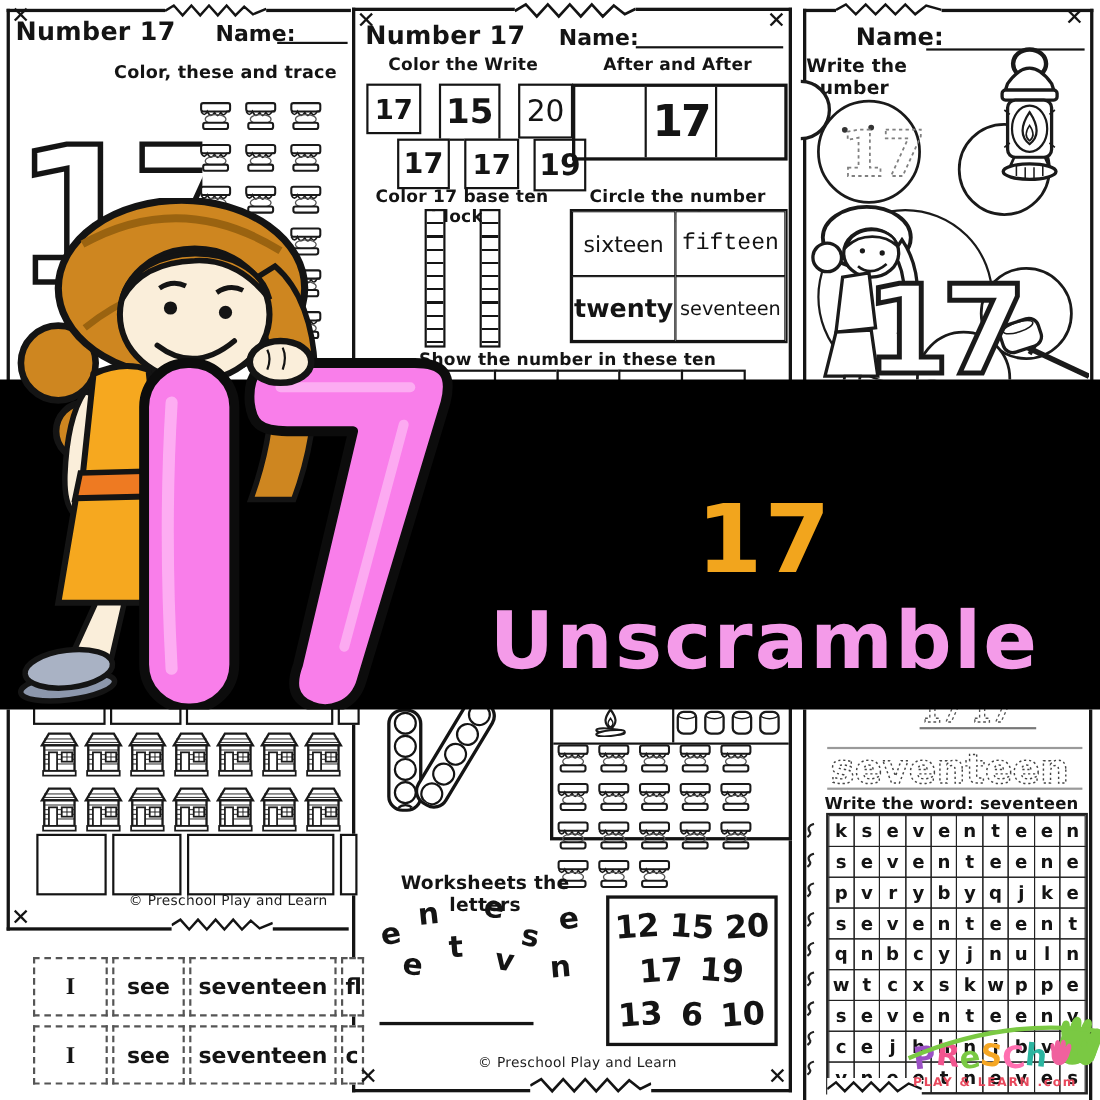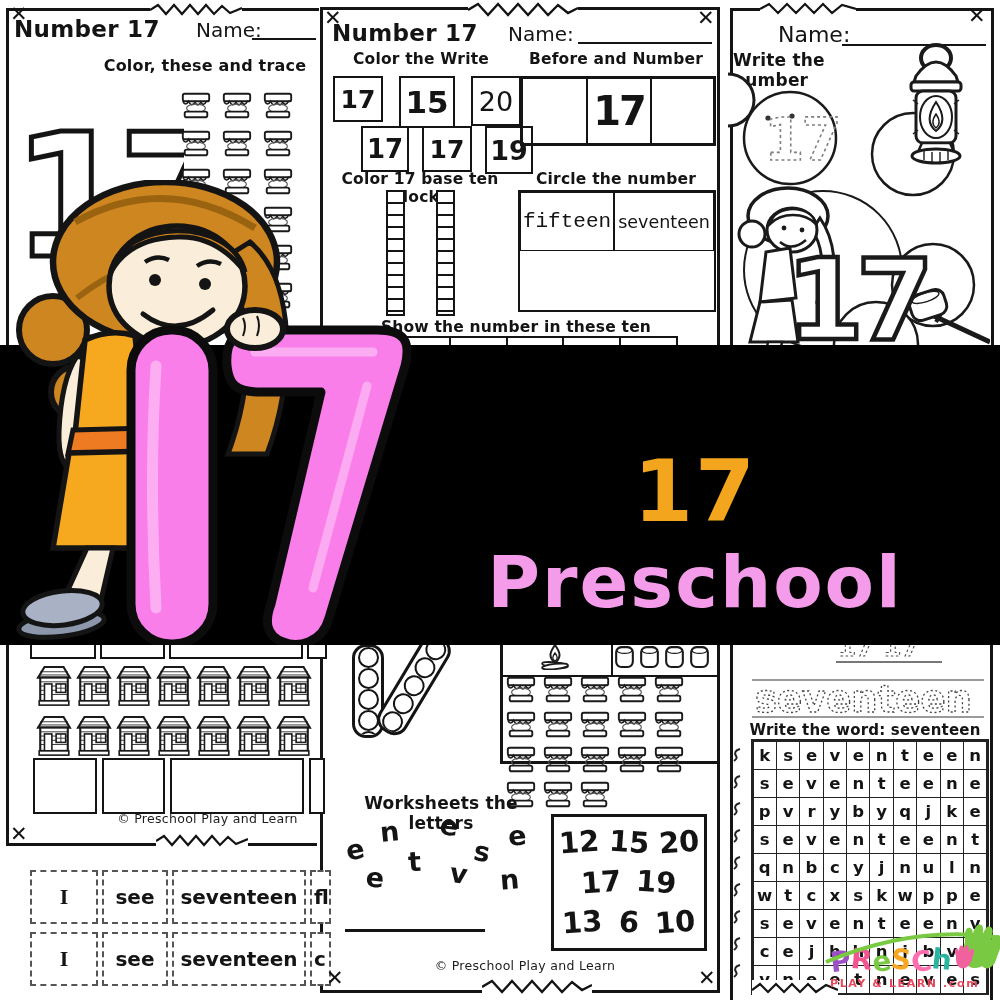--- a/index.html
+++ b/index.html
@@ -15,21 +15,21 @@
   #tr-frame{left:730px;top:8px;width:258px;height:337px;border-left-width:3.5px;border-top-width:3.5px;border-right-width:3.5px}
   #bl-frame{left:6px;top:645px;width:308px;height:198px;border-left-width:3.5px;border-bottom-width:3.5px}
   #bm-frame{left:320px;top:645px;width:394px;height:345px;border-left-width:3.5px;border-right-width:3.5px;border-bottom-width:3.5px}
   #br-frame{left:730px;top:645px;width:257px;height:355px;border-left-width:3.5px;border-right-width:3.5px;border-bottom-width:3.5px}
 
   .xmark{position:absolute;font-size:21px;font-weight:bold;z-index:12;line-height:1}
   .zig{position:absolute;background:#fff;z-index:11}
 
   
   .ws-title{position:absolute;font-weight:bold;font-size:23px;letter-spacing:.3px}
-  .name-label{position:absolute;font-weight:normal;font-size:20px}
+  .name-label{position:absolute;font-weight:bold;font-size:20px}
   .name-line{position:absolute;border-bottom:2.5px solid #141414}
   .h-small{position:absolute;font-weight:bold;font-size:15.5px;text-align:center;letter-spacing:.2px}
   .footer{position:absolute;font-size:12.5px;text-align:center;letter-spacing:.3px;color:#1c1c1c}
 
   
   #tl-smores{position:absolute;left:180px;top:92px;width:128px;display:flex;flex-wrap:wrap;gap:6px 9px;z-index:10}
   
   .cb-row{position:absolute;display:flex;align-items:flex-start}
   .cbox{border:2.5px solid #141414;background:#fff;display:flex;align-items:center;justify-content:center;font-weight:bold}
   .cb-0{width:46px;height:42px;font-size:25px}
@@ -340,36 +340,38 @@
       <div class="cbox cb-0">17</div>
       <div class="cbox cb-1">15</div>
       <div class="cbox cb-2">20</div>
     </div>
   <div class="cb-row" id="tm-cn-row2" style="left:361px;top:126px;gap:13px">
       <div class="cbox cb-3">17</div>
       <div class="cbox cb-4">17</div>
       <div class="cbox cb-5">19</div>
     </div>
 
-  <div class="h-small" style="left:520px;top:50px;width:192px">Before and Number</div>
+  <div class="h-small" style="left:520px;top:50px;width:192px">After and After</div>
   <div id="tm-ba-box">
     <div class="bacell"></div>
     <div class="bacell">
         <span id="tm-ba-val">17</span>
       </div>
     <div class="bacell"></div>
   </div>
 
   <div class="h-small" style="left:322px;top:170px;width:196px">Color 17 base ten blocks</div>
   <div class="rod" style="left:386px;top:190px"></div>
   <div class="rod" style="left:436px;top:190px"></div>
 
   <div class="h-small" style="left:518px;top:170px;width:196px">Circle the number word</div>
   <div id="tm-nw-table">
+      <div class="wcell w-sans">sixteen</div>
       <div class="wcell w-serif">fifteen</div>
+      <div class="wcell w-bold">twenty</div>
       <div class="wcell w-sans2">seventeen</div>
     </div>
 
   <div class="h-small" style="left:358px;top:318px;width:316px">Show the number in these ten frames</div>
   <div id="tm-tf">
       <div class="tfcell"></div>
       <div class="tfcell"></div>
       <div class="tfcell"></div>
       <div class="tfcell"></div>
       <div class="tfcell"></div>
@@ -434,21 +436,21 @@
         <ellipse cx="28" cy="190" rx="17" ry="8" stroke-width="3"></ellipse>
       </g>
 
       <text x="58" y="297" font-size="112" font-weight="bold" letter-spacing="-8" fill="#fff" stroke="#1a1a1a" stroke-width="4.5">17</text>
     </g>
     <text x="36" y="118" font-size="58" font-weight="bold" letter-spacing="-3" fill="none" stroke="#808080" stroke-width="1.6" stroke-dasharray="3 3">17</text>
   </svg>
 
   <div id="banner"></div>
   <div class="banner-word" id="banner-w2" style="color: rgb(242, 165, 29);">17</div>
-  <div class="banner-word" id="banner-w3" style="color: rgb(244, 155, 233);">Preschool</div>
+  <div class="banner-word" id="banner-w3" style="color: rgb(244, 155, 233);">Unscramble</div>
 
   <svg id="hero" viewBox="0 0 400 465">
 
     <circle cx="38" cy="150" r="34" fill="#CE8620" stroke="#141414" stroke-width="6"></circle>
     <circle cx="62" cy="212" r="26" fill="#CE8620" stroke="#141414" stroke-width="6"></circle>
     <ellipse cx="150" cy="82" rx="112" ry="80" fill="#CE8620" stroke="#141414" stroke-width="6.5"></ellipse>
     <path d="M60,42 Q150,-8 240,48" fill="none" stroke="#9A6310" stroke-width="7"></path>
     <path d="M62,118 Q150,48 248,100" fill="none" stroke="#9A6310" stroke-width="6"></path>
     <path d="M235,62 C282,102 280,200 252,274 L213,274 C240,200 240,122 203,82 Z" fill="#CE8620" stroke="#141414" stroke-width="5"></path>
 

